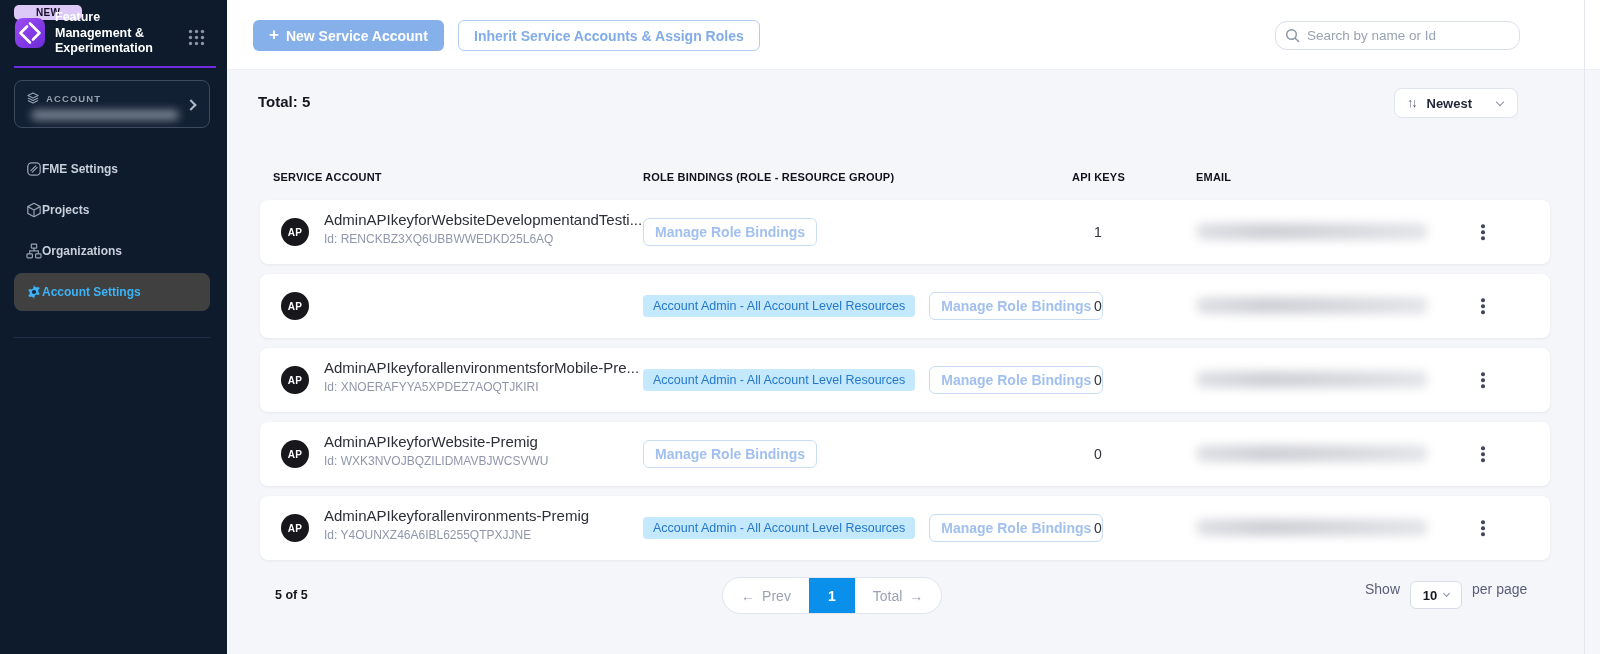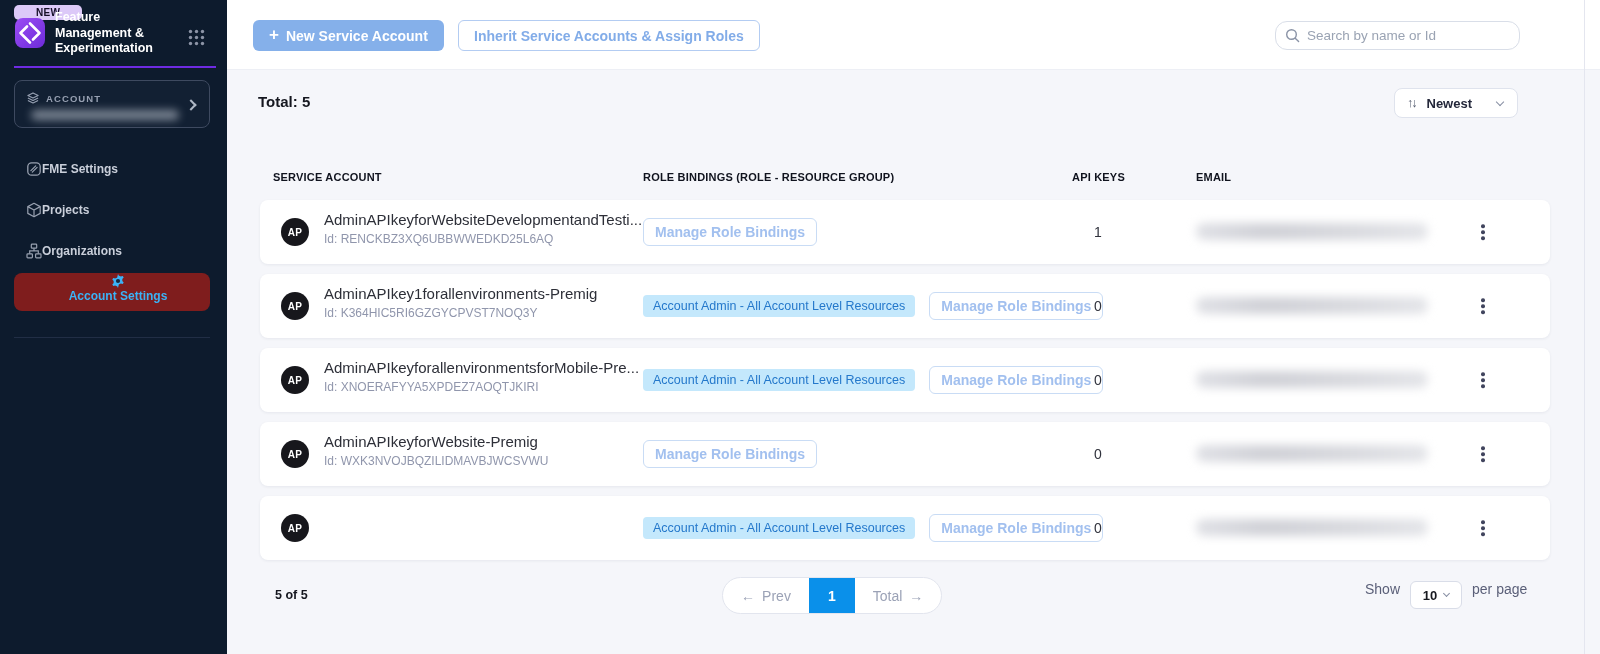--- a/index.html
+++ b/index.html
@@ -29,21 +29,21 @@
     border-right:1.6px solid currentColor; border-bottom:1.6px solid currentColor; }
   .chev.down { transform:rotate(45deg); margin-top:-3px; }
   .chev.right { transform:rotate(-45deg); }
   .account-chevron { position:absolute; right:14px; top:50%; transform:translateY(-50%); color:#AFB8C6; }
   .account-chevron .chev { width:8px; height:8px; border-width:2px; }
   .nav { position:absolute; top:150px; left:0; right:0; }
   .nav-item { position:relative; height:38px; margin:0 17px 3px 14px; display:flex; align-items:center;
     padding-left:12px; color:#C9CFDA; font-size:12px; font-weight:600;
     border-radius:8px; cursor:pointer;text-align:right; }
   .nav-item .nav-ic { color:#98A1B0; line-height:0; width:16px; display:flex; justify-content:center; }
-  .nav-item.active { background:#7f1d1d; color:#3BB3F6;flex-direction:column; }
+  .nav-item.active { background:#404040; color:#3BB3F6; }
   .nav-item.active .nav-ic { color:#3BB3F6; }
   .nav-divider { position:absolute; top:337px; left:14px; width:196px; height:1px; background:#212E45; }
   
   .main { position:absolute; left:227px; top:0; right:0; bottom:0; }
   .topbar { position:absolute; top:0; left:0; right:0; height:70px; background:#FFFFFF;
     border-bottom:1px solid #EDEFF5; }
   .btn-primary { position:absolute; left:26px; top:20px; height:31px; background:#85B0EA; color:#fff;
     border:none; border-radius:6px; font-family:inherit; font-size:14px; font-weight:700; padding:0 16px;
     display:flex; align-items:center; gap:7px; cursor:pointer; }
   .btn-primary .plus { font-size:17px; font-weight:700; margin-top:-2px; }
@@ -253,24 +253,20 @@
           <i></i>
           <i></i>
           <i></i>
         </button>
   </div>
 
   <div class="row-card">
     <div class="avatar">
           <span>AP</span>
         </div>
-    <div class="name-block">
-      <div class="row-name">AdminAPIkey1forallenvironments-Premig</div>
-      <div class="row-id">Id: K364HIC5RI6GZGYCPVST7NOQ3Y</div>
-    </div>
     <div class="cell-bindings">
       <span class="badge">Account Admin - All Account Level Resources</span>
       <button class="manage-btn">Manage Role Bindings</button>
     </div>
     <div class="cell-api">0</div>
     <div class="cell-email">
       <div class="email-blur"></div>
     </div>
     <button class="kebab">
           <i></i>
@@ -322,20 +318,24 @@
           <i></i>
           <i></i>
           <i></i>
         </button>
   </div>
 
   <div class="row-card">
     <div class="avatar">
           <span>AP</span>
         </div>
+    <div class="name-block">
+      <div class="row-name">AdminAPIkeyforallenvironments-Premig</div>
+      <div class="row-id">Id: Y4OUNXZ46A6IBL6255QTPXJJNE</div>
+    </div>
     <div class="cell-bindings">
       <span class="badge">Account Admin - All Account Level Resources</span>
       <button class="manage-btn">Manage Role Bindings</button>
     </div>
     <div class="cell-api">0</div>
     <div class="cell-email">
       <div class="email-blur"></div>
     </div>
     <button class="kebab">
           <i></i>

